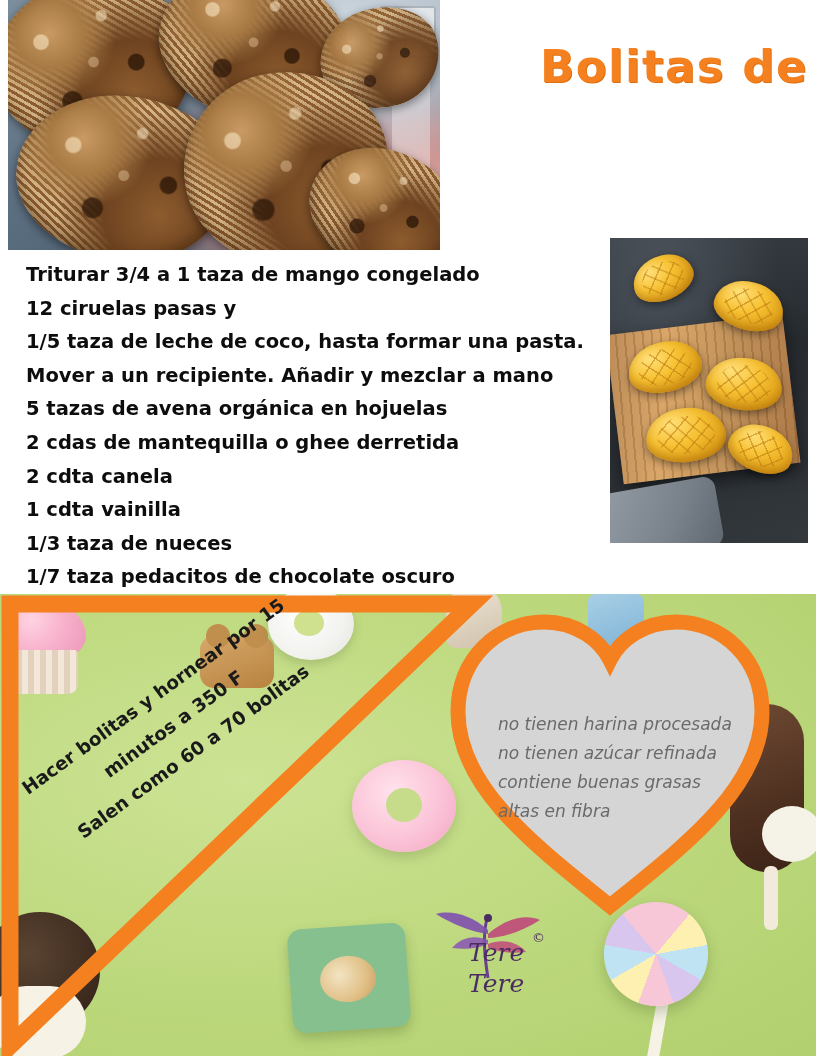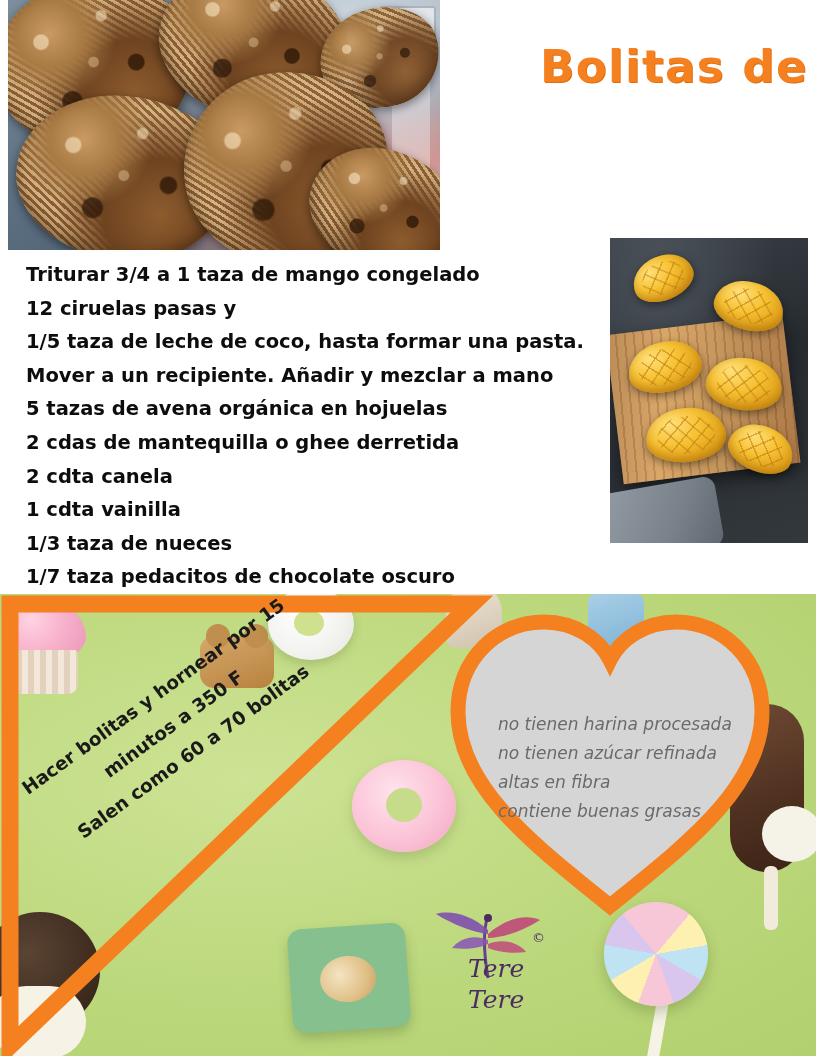--- a/index.html
+++ b/index.html
@@ -362,21 +362,21 @@
   .signature {
     position:absolute;
     left: 430px;
     top: 908px;
     width: 200px;
     height: 120px;
   }
   .sig-name {
     position:absolute;
     left: 38px;
-    top: 45px;
+    top: 29px;
     width: 160px;
     color:#4b2d63;
     font-family: "DejaVu Serif", serif;
     font-size: 25px;
     line-height: 31px;
     font-style: italic;
   }
   .sig-copy {
     position:absolute;
     left: 102px;
@@ -465,22 +465,22 @@
       <div>Salen como 60 a 70 bolitas</div>
     </div>
 
     <div class="heart-wrap">
       <svg viewBox="0 0 348 316" width="348" height="316">
         <path d="M174 304 C 100 244, 22 186, 22 110 C 22 56, 62 20, 108 20 C 140 20, 164 38, 174 58 C 184 38, 208 20, 240 20 C 286 20, 326 56, 326 110 C 326 186, 248 244, 174 304 Z" fill="#d5d5d5" stroke="#F4801F" stroke-width="15"></path>
       </svg>
       <div class="heart-note">
         <div>no tienen harina procesada</div>
         <div>no tienen azúcar refinada</div>
+        <div>contiene buenas grasas</div>
         <div>altas en fibra</div>
-        <div>contiene buenas grasas</div>
       </div>
     </div>
   </div>
 
   <div class="signature">
     <svg width="120" height="80" viewBox="0 0 120 80" style="position:absolute;left:0;top:0;">
       <path d="M58 8 C 52 24, 54 46, 58 70" stroke="#6a3f8f" stroke-width="3" fill="none"></path>
       <path d="M58 22 C 40 6, 20 2, 6 6 C 22 16, 42 24, 58 26 Z" fill="#7e4fae" opacity="0.9"></path>
       <path d="M58 26 C 76 10, 96 6, 110 12 C 94 22, 74 30, 58 30 Z" fill="#c0407a" opacity="0.85"></path>
       <path d="M58 32 C 44 26, 30 30, 22 40 C 36 42, 50 40, 58 36 Z" fill="#8a52b5" opacity="0.85"></path>

